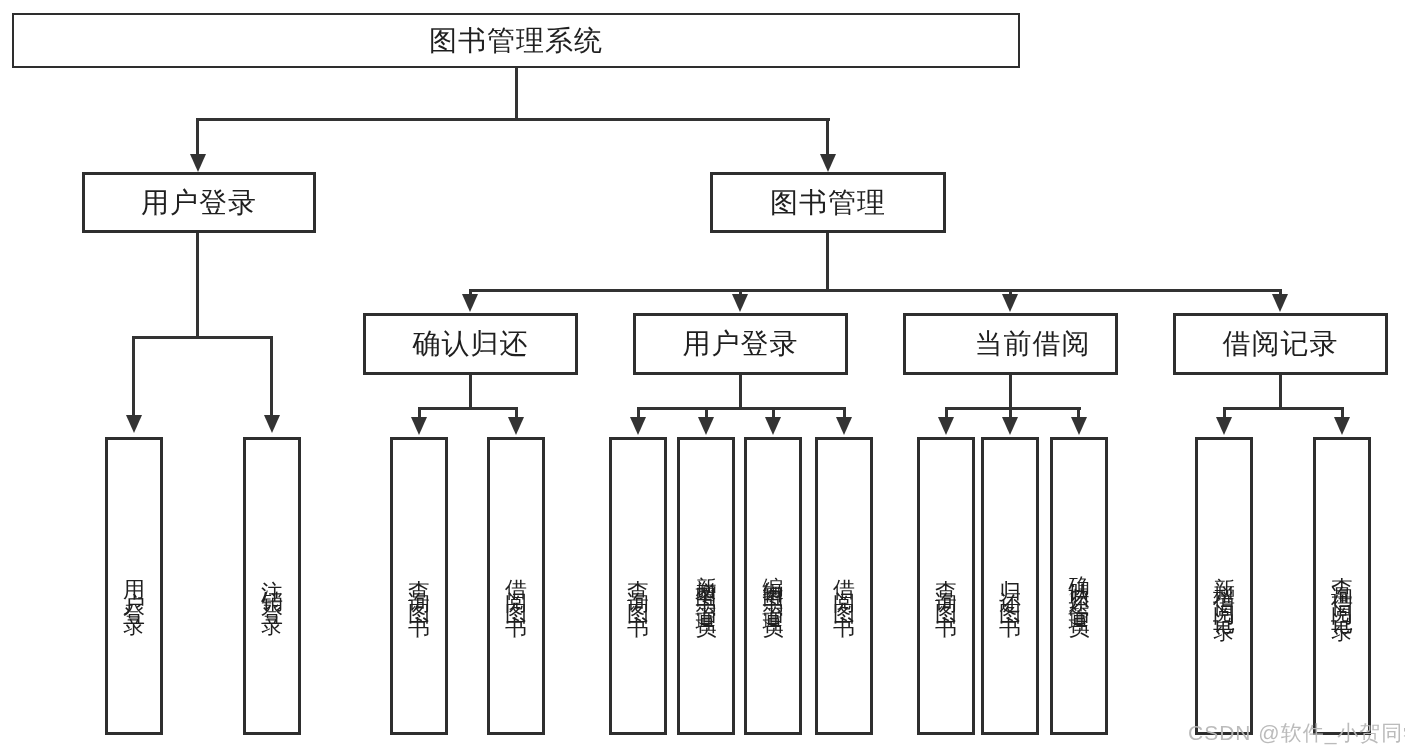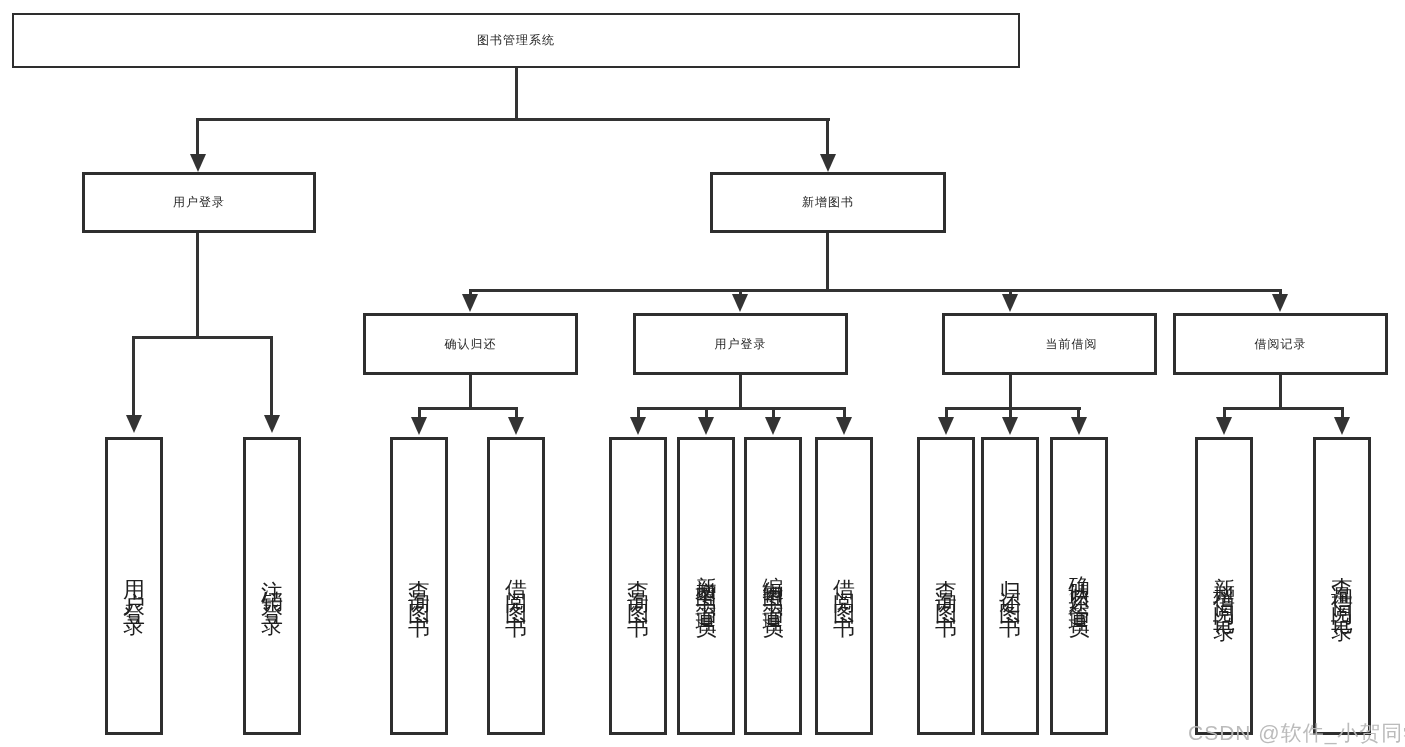--- a/index.html
+++ b/index.html
@@ -3,21 +3,21 @@
 <meta charset="utf-8">
 <style>
   html,body{margin:0;padding:0;background:#fff;}
   .canvas{
     position:relative;width:1405px;height:747px;background:#ffffff;
     font-family:"Liberation Sans",sans-serif;color:#1f1f1f;overflow:hidden;
   }
   .box{
     position:absolute;background:#fff;border:3px solid #2e2e2e;
     display:flex;align-items:center;justify-content:center;
-    box-sizing:border-box;font-size:12px;letter-spacing:1px;
+    box-sizing:border-box;font-size:28px;letter-spacing:1px;
   }
   .rootbox{border-width:2px;}
   .leaf{
     writing-mode:vertical-rl;text-orientation:mixed;
     font-size:22px;letter-spacing:12px;
   }
   .leaf-long{
     writing-mode:vertical-rl;text-orientation:mixed;
     font-size:21px;letter-spacing:6px;
   }
@@ -46,21 +46,21 @@
   <div class="hl" style="left:197px;top:118px;width:633px;height:3px;"></div>
   <div class="vl" style="left:196px;top:118px;width:3px;height:38px;"></div>
   <div class="ar" style="left:190px;top:154px;"></div>
   <div class="vl" style="left:826px;top:118px;width:3px;height:38px;"></div>
   <div class="ar" style="left:820px;top:154px;"></div>
 
   <div class="box" style="left:82px;top:172px;width:234px;height:61px;">
     <span>用户登录</span>
   </div>
   <div class="box" style="left:710px;top:172px;width:236px;height:61px;">
-    <span>新增图书</span>
+    <span>图书管理</span>
   </div>
 
   <div class="vl" style="left:196px;top:233px;width:3px;height:106px;"></div>
   <div class="hl" style="left:132px;top:336px;width:141px;height:3px;"></div>
   <div class="vl" style="left:132px;top:336px;width:3px;height:81px;"></div>
   <div class="ar" style="left:126px;top:415px;"></div>
   <div class="vl" style="left:270px;top:336px;width:3px;height:81px;"></div>
   <div class="ar" style="left:264px;top:415px;"></div>
 
   <div class="vl" style="left:826px;top:233px;width:3px;height:59px;"></div>
@@ -73,21 +73,21 @@
   <div class="ar" style="left:1002px;top:294px;"></div>
   <div class="vl" style="left:1279px;top:289px;width:3px;height:8px;"></div>
   <div class="ar" style="left:1272px;top:294px;"></div>
 
   <div class="box" style="left:363px;top:313px;width:215px;height:62px;">
     <span>确认归还</span>
   </div>
   <div class="box" style="left:633px;top:313px;width:215px;height:62px;">
     <span>用户登录</span>
   </div>
-  <div class="box" style="left:942px;top:313px;width:215px;height:62px;padding-left:44px;">
+  <div class="box" style="left:903px;top:313px;width:215px;height:62px;padding-left:44px;">
     <span>当前借阅</span>
   </div>
   <div class="box" style="left:1173px;top:313px;width:215px;height:62px;">
     <span>借阅记录</span>
   </div>
 
   <div class="vl" style="left:469px;top:375px;width:3px;height:35px;"></div>
   <div class="hl" style="left:418px;top:407px;width:100px;height:3px;"></div>
   <div class="vl" style="left:418px;top:407px;width:3px;height:11px;"></div>
   <div class="ar" style="left:411px;top:417px;"></div>

